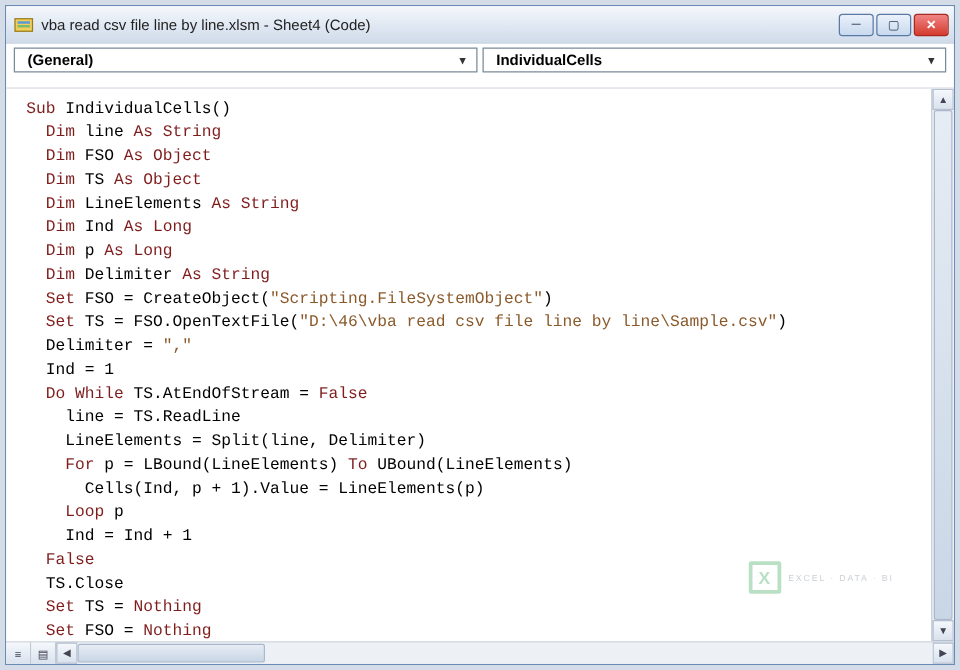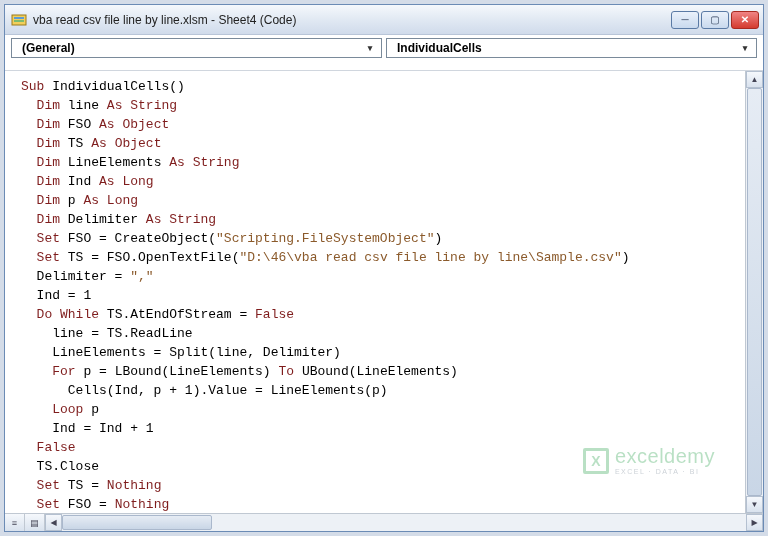--- a/index.html
+++ b/index.html
@@ -209,21 +209,20 @@
         <div class="sb-thumb"></div>
       </div>
       <div class="sb-btn">▼</div>
     </div>
 
     <div class="watermark">
       <div class="wm-icon">
           <span>X</span>
         </div>
       <div class="wm-text">
-        <span class="wm-big">exceldemy</span>
         <span class="wm-small">EXCEL · DATA · BI</span>
       </div>
     </div>
   </div>
 
   <div class="bottom-bar">
     <div class="view-btn">≡</div>
     <div class="view-btn">▤</div>
     <div class="hscroll">
       <div class="sb-btn">◀</div>

